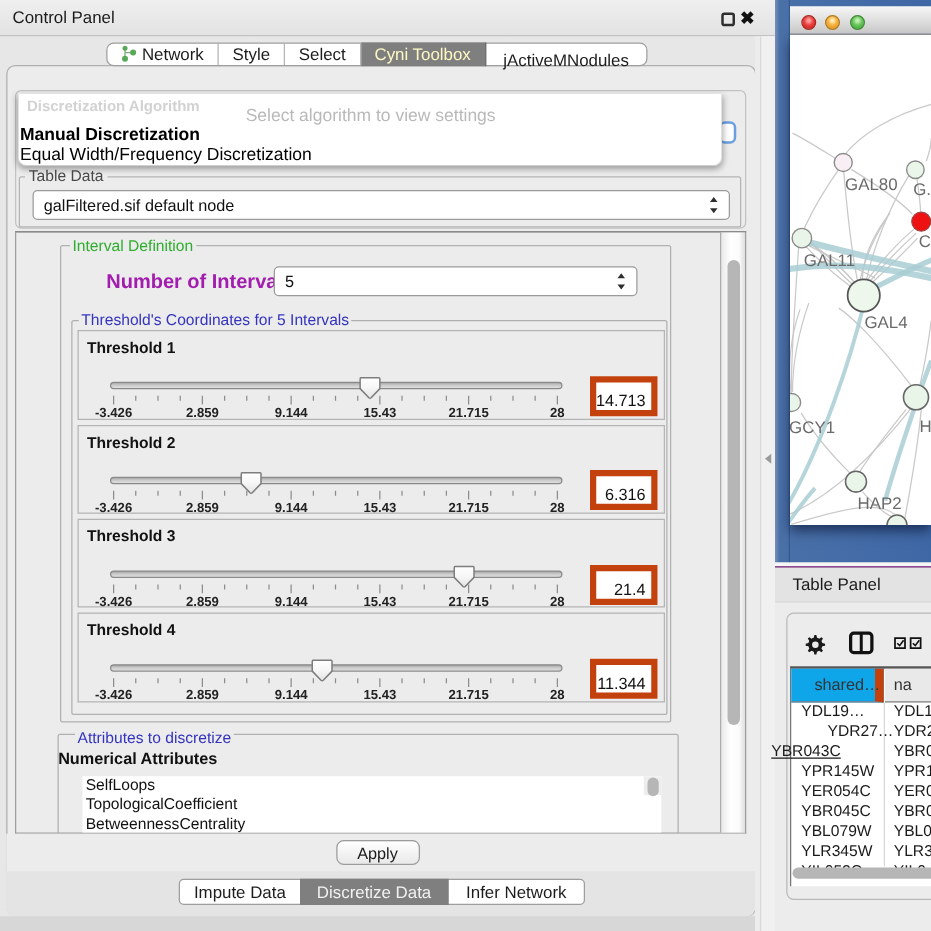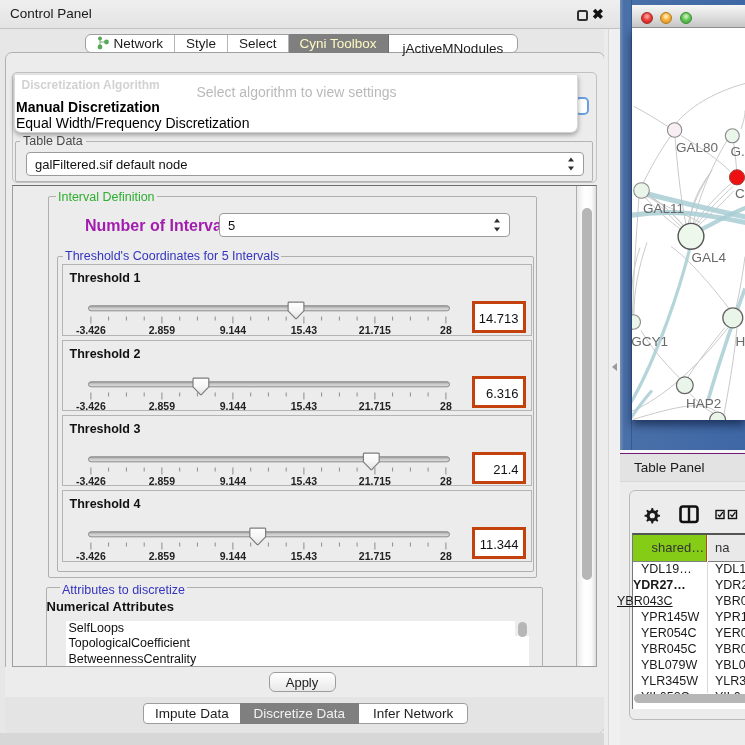--- a/index.html
+++ b/index.html
@@ -56,21 +56,21 @@
 border:1px solid #b0b0b0;border-radius:2px}
 #idtitle{position:absolute;left:56px;top:189.5px;font-size:12.5px;color:#2eae2e;background:#ececec;padding:0 2px}
 #noilab{position:absolute;left:85px;top:216.5px;font-size:16px;font-weight:bold;color:#a21caf}
 #combo2{left:219px;top:213px;width:291px;height:23.5px}
 #thgroup{position:absolute;left:56.5px;top:255.5px;width:477px;height:316.5px;
 border:1px solid #b0b0b0;border-radius:2px}
 #thtitle{position:absolute;left:63px;top:249px;font-size:12.5px;color:#3434bf;background:#ececec;padding:0 2px}
 .thp{position:absolute;left:61.5px;width:470px;height:71.5px;border:1px solid #b4b4b4;background:#ececec}
 .thlab{position:absolute;left:7px;top:6px;font-size:12.5px;font-weight:bold;color:#111}
 .vbox{position:absolute;left:409px;top:35.8px;width:54px;height:32px;background:#fff;
-border:3px solid #c2410c;font-size:13px;color:#111;text-align:right;line-height:30px;padding-right:4px}
+border:5px solid #c2410c;font-size:13px;color:#111;text-align:right;line-height:30px;padding-right:4px}
 
 #atgroup{position:absolute;left:45.5px;top:586.5px;width:497px;height:130px;
 border:1px solid #b0b0b0;border-radius:2px}
 #attitle{position:absolute;left:60px;top:583px;font-size:12.5px;color:#3434bf;background:#ececec;padding:0 2px}
 #numlab{position:absolute;left:46.5px;top:599px;font-size:13px;font-weight:bold;color:#111}
 #alist{position:absolute;left:66px;top:620.5px;width:463px;height:45.5px;background:#fff;
 font-size:12.5px;color:#111;overflow:hidden}
 #alist div{padding-left:2.5px;height:15.5px;line-height:15.5px}
 #alsb{position:absolute;left:448.5px;top:0px;width:14.5px;height:45.5px;background:#ededed}
 #alsbthumb{position:absolute;left:3px;top:1px;width:9px;height:43px;background:#b6b6b6;border-radius:4.5px}
@@ -103,23 +103,23 @@
 #canvas{position:absolute;left:632px;top:27.5px;width:113px;height:392px;background:#fff;
 box-shadow:0 5px 9px rgba(5,15,45,0.6)}
 
 #tpbar{position:absolute;left:620px;top:453px;width:125px;height:29px;background:#e3e3e3;
 border-top:1px solid #701a75;border-bottom:1px solid #d8d8d8}
 #tpbar .t{position:absolute;left:14px;top:6px;font-size:13.5px;color:#1a1a1a}
 #tpbox{position:absolute;left:628.5px;top:489.5px;width:130px;height:230px;background:#ececec;
 border:1px solid #b9b9b9;border-radius:6px}
 #tbl{position:absolute;left:631.5px;top:533px;width:114px;height:175.5px;background:#fff;
 border-top:2px solid #555;border-left:1px solid #777}
-#th1{position:absolute;left:632.5px;top:535px;width:74.5px;height:26.5px;background:#84cc16;
-border-right:1px solid #c2410c;border-bottom:1px solid #808080;
-font-size:13px;color:#333;text-align:left;line-height:25px;text-indent:19px}
+#th1{position:absolute;left:632.5px;top:535px;width:74.5px;height:26.5px;background:#0ea5e9;
+border-right:7px solid #c2410c;border-bottom:1px solid #808080;
+font-size:13px;color:#333;text-align:right;line-height:25px;text-indent:19px}
 #th2{position:absolute;left:708px;top:535px;width:37px;height:26.5px;background:#e9e9e9;
 border-bottom:1px solid #808080;font-size:13px;color:#333;padding-left:7px;line-height:25px}
 #tdata{position:absolute;left:0;top:0;width:745px;height:745px;font-size:12.5px;color:#1a1a1a}
 #hsb{position:absolute;left:633.5px;top:693.8px;width:115px;height:9px;background:#b6b6b6;border-radius:4.5px}
 #colsep{position:absolute;left:707px;top:561.5px;width:1px;height:131px;background:#d8d8d8}
 </style></head>
 <body>
 <div id="leftbg"></div>
 <div id="botstrip"></div>
 <div id="titlebar">
@@ -483,21 +483,21 @@
   <path d="M 102.3,19.6 l 1.9,1.9 l 3.2,-4.3" stroke-width="1.3"></path>
  </g>
 </svg>
 <div id="tbl"></div>
 <div id="th1">shared…</div>
 <div id="th2">na</div>
 <div id="colsep"></div>
 <div id="tdata">
     <div style="position:absolute;left:641px;top:561.5px;width:64px;">YDL19…</div>
     <div style="position:absolute;left:715px;top:561.5px;width:40px;">YDL1</div>
-    <div style="position:absolute;left:633px;top:577.5px;width:64px;font-weight:bold;">YDR27…</div>
+    <div style="position:absolute;left:662px;top:577.5px;width:64px;">YDR27…</div>
     <div style="position:absolute;left:715px;top:577.5px;width:40px;">YDR2</div>
     <div style="position:absolute;left:617px;top:593.6px;width:64px;text-decoration:underline;">YBR043C</div>
     <div style="position:absolute;left:715px;top:593.6px;width:40px;">YBR0</div>
     <div style="position:absolute;left:641px;top:609.6px;width:64px;">YPR145W</div>
     <div style="position:absolute;left:715px;top:609.6px;width:40px;">YPR1</div>
     <div style="position:absolute;left:641px;top:625.7px;width:64px;">YER054C</div>
     <div style="position:absolute;left:715px;top:625.7px;width:40px;">YER0</div>
     <div style="position:absolute;left:641px;top:641.8px;width:64px;">YBR045C</div>
     <div style="position:absolute;left:715px;top:641.8px;width:40px;">YBR0</div>
     <div style="position:absolute;left:641px;top:657.8px;width:64px;">YBL079W</div>

